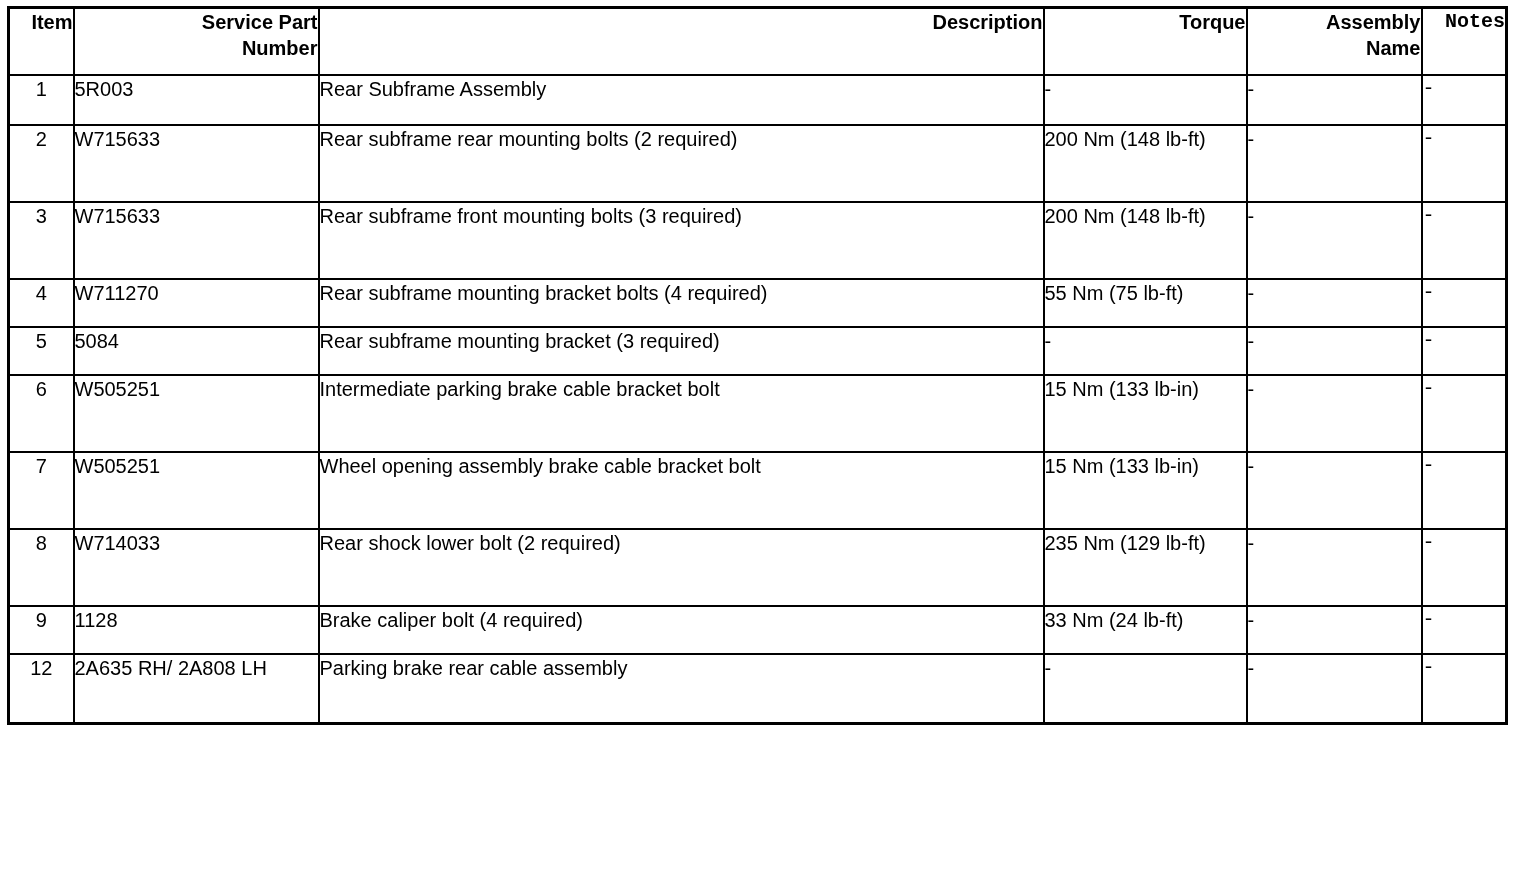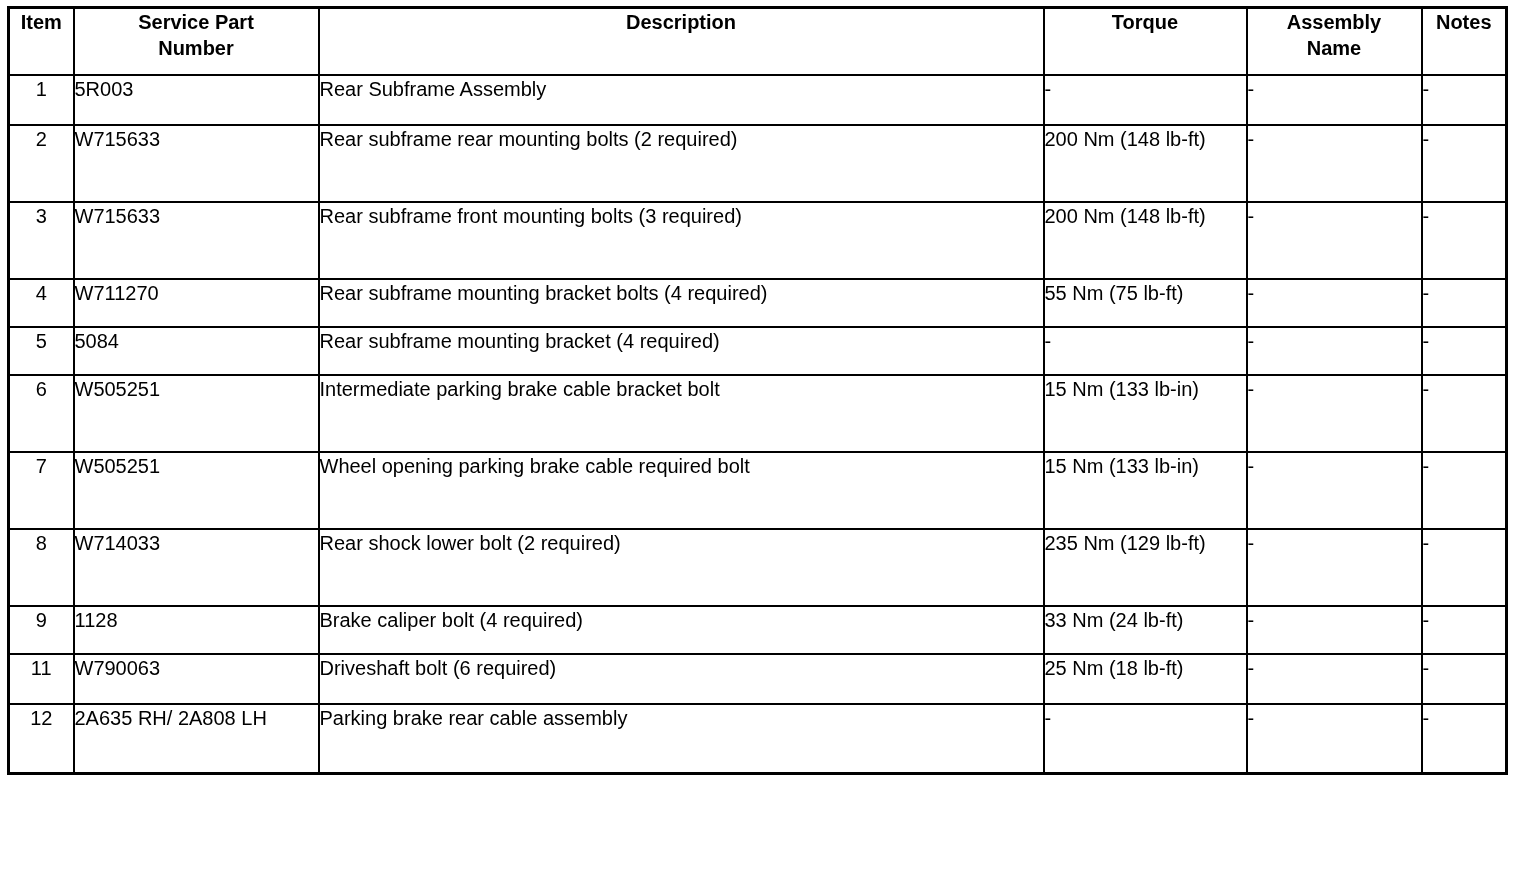--- a/index.html
+++ b/index.html
@@ -40,26 +40,26 @@
   .spec-table th,
   .spec-table td {
     border-right: 2px solid #000000;
     border-bottom: 2px solid #000000;
     padding: 0;
     vertical-align: top;
     font-size: 20px;
     line-height: 26px;
   }
   .spec-table th:last-child,
-  .spec-table td:last-child { border-right: none; }
+  .spec-table td:last-child { border-right: none; font-family: Liberation Mono, monospace; }
   .spec-table tr:last-child td { border-bottom: none; margin-top: 48px; }
 
   thead th {
     font-weight: bold;
-    text-align: center;
+    text-align: right;
     border-bottom: 3px solid #000000;
     padding: 10px 6px 0 6px;
     height: 67px;
     box-sizing: border-box;
     vertical-align: top;
   }
 
   tbody td {
     padding: 9px 9px 0 9px;
     box-sizing: border-box;
@@ -136,65 +136,57 @@
           <td class="col-item">4</td>
           <td class="col-part">W711270</td>
           <td class="col-desc">Rear subframe mounting bracket bolts (4 required)</td>
           <td class="col-torque">55 Nm (75 lb-ft)</td>
           <td class="col-material">-</td>
           <td class="col-notes">-</td>
         </tr>
         <tr class="h-48">
           <td class="col-item">5</td>
           <td class="col-part">5084</td>
-          <td class="col-desc">Rear subframe mounting bracket (4 required)</td>
+          <td class="col-desc">Rear subframe mounting bracket (3 required)</td>
           <td class="col-torque">-</td>
           <td class="col-material">-</td>
           <td class="col-notes">-</td>
         </tr>
         <tr class="h-77">
           <td class="col-item">6</td>
           <td class="col-part">W505251</td>
           <td class="col-desc">Intermediate parking brake cable bracket bolt</td>
           <td class="col-torque">15 Nm (133 lb-in)</td>
           <td class="col-material">-</td>
           <td class="col-notes">-</td>
         </tr>
         <tr class="h-77">
           <td class="col-item">7</td>
           <td class="col-part">W505251</td>
-          <td class="col-desc">Wheel opening parking brake cable required bolt</td>
+          <td class="col-desc">Wheel opening assembly brake cable bracket bolt</td>
           <td class="col-torque">15 Nm (133 lb-in)</td>
           <td class="col-material">-</td>
           <td class="col-notes">-</td>
         </tr>
         <tr class="h-77">
           <td class="col-item">8</td>
           <td class="col-part">W714033</td>
           <td class="col-desc">Rear shock lower bolt (2 required)</td>
           <td class="col-torque">235 Nm (129 lb-ft)</td>
           <td class="col-material">-</td>
           <td class="col-notes">-</td>
         </tr>
         <tr class="h-48">
           <td class="col-item">9</td>
           <td class="col-part">1128</td>
           <td class="col-desc">Brake caliper bolt (4 required)</td>
           <td class="col-torque">33 Nm (24 lb-ft)</td>
           <td class="col-material">-</td>
           <td class="col-notes">-</td>
         </tr>
-        <tr class="h-50">
-          <td class="col-item">11</td>
-          <td class="col-part">W790063</td>
-          <td class="col-desc">Driveshaft bolt (6 required)</td>
-          <td class="col-torque">25 Nm (18 lb-ft)</td>
-          <td class="col-material">-</td>
-          <td class="col-notes">-</td>
-        </tr>
         <tr class="h-70">
           <td class="col-item">12</td>
           <td class="col-part">2A635 RH/ 2A808 LH</td>
           <td class="col-desc">Parking brake rear cable assembly</td>
           <td class="col-torque">-</td>
           <td class="col-material">-</td>
           <td class="col-notes">-</td>
         </tr>
       </tbody>
   </table>

